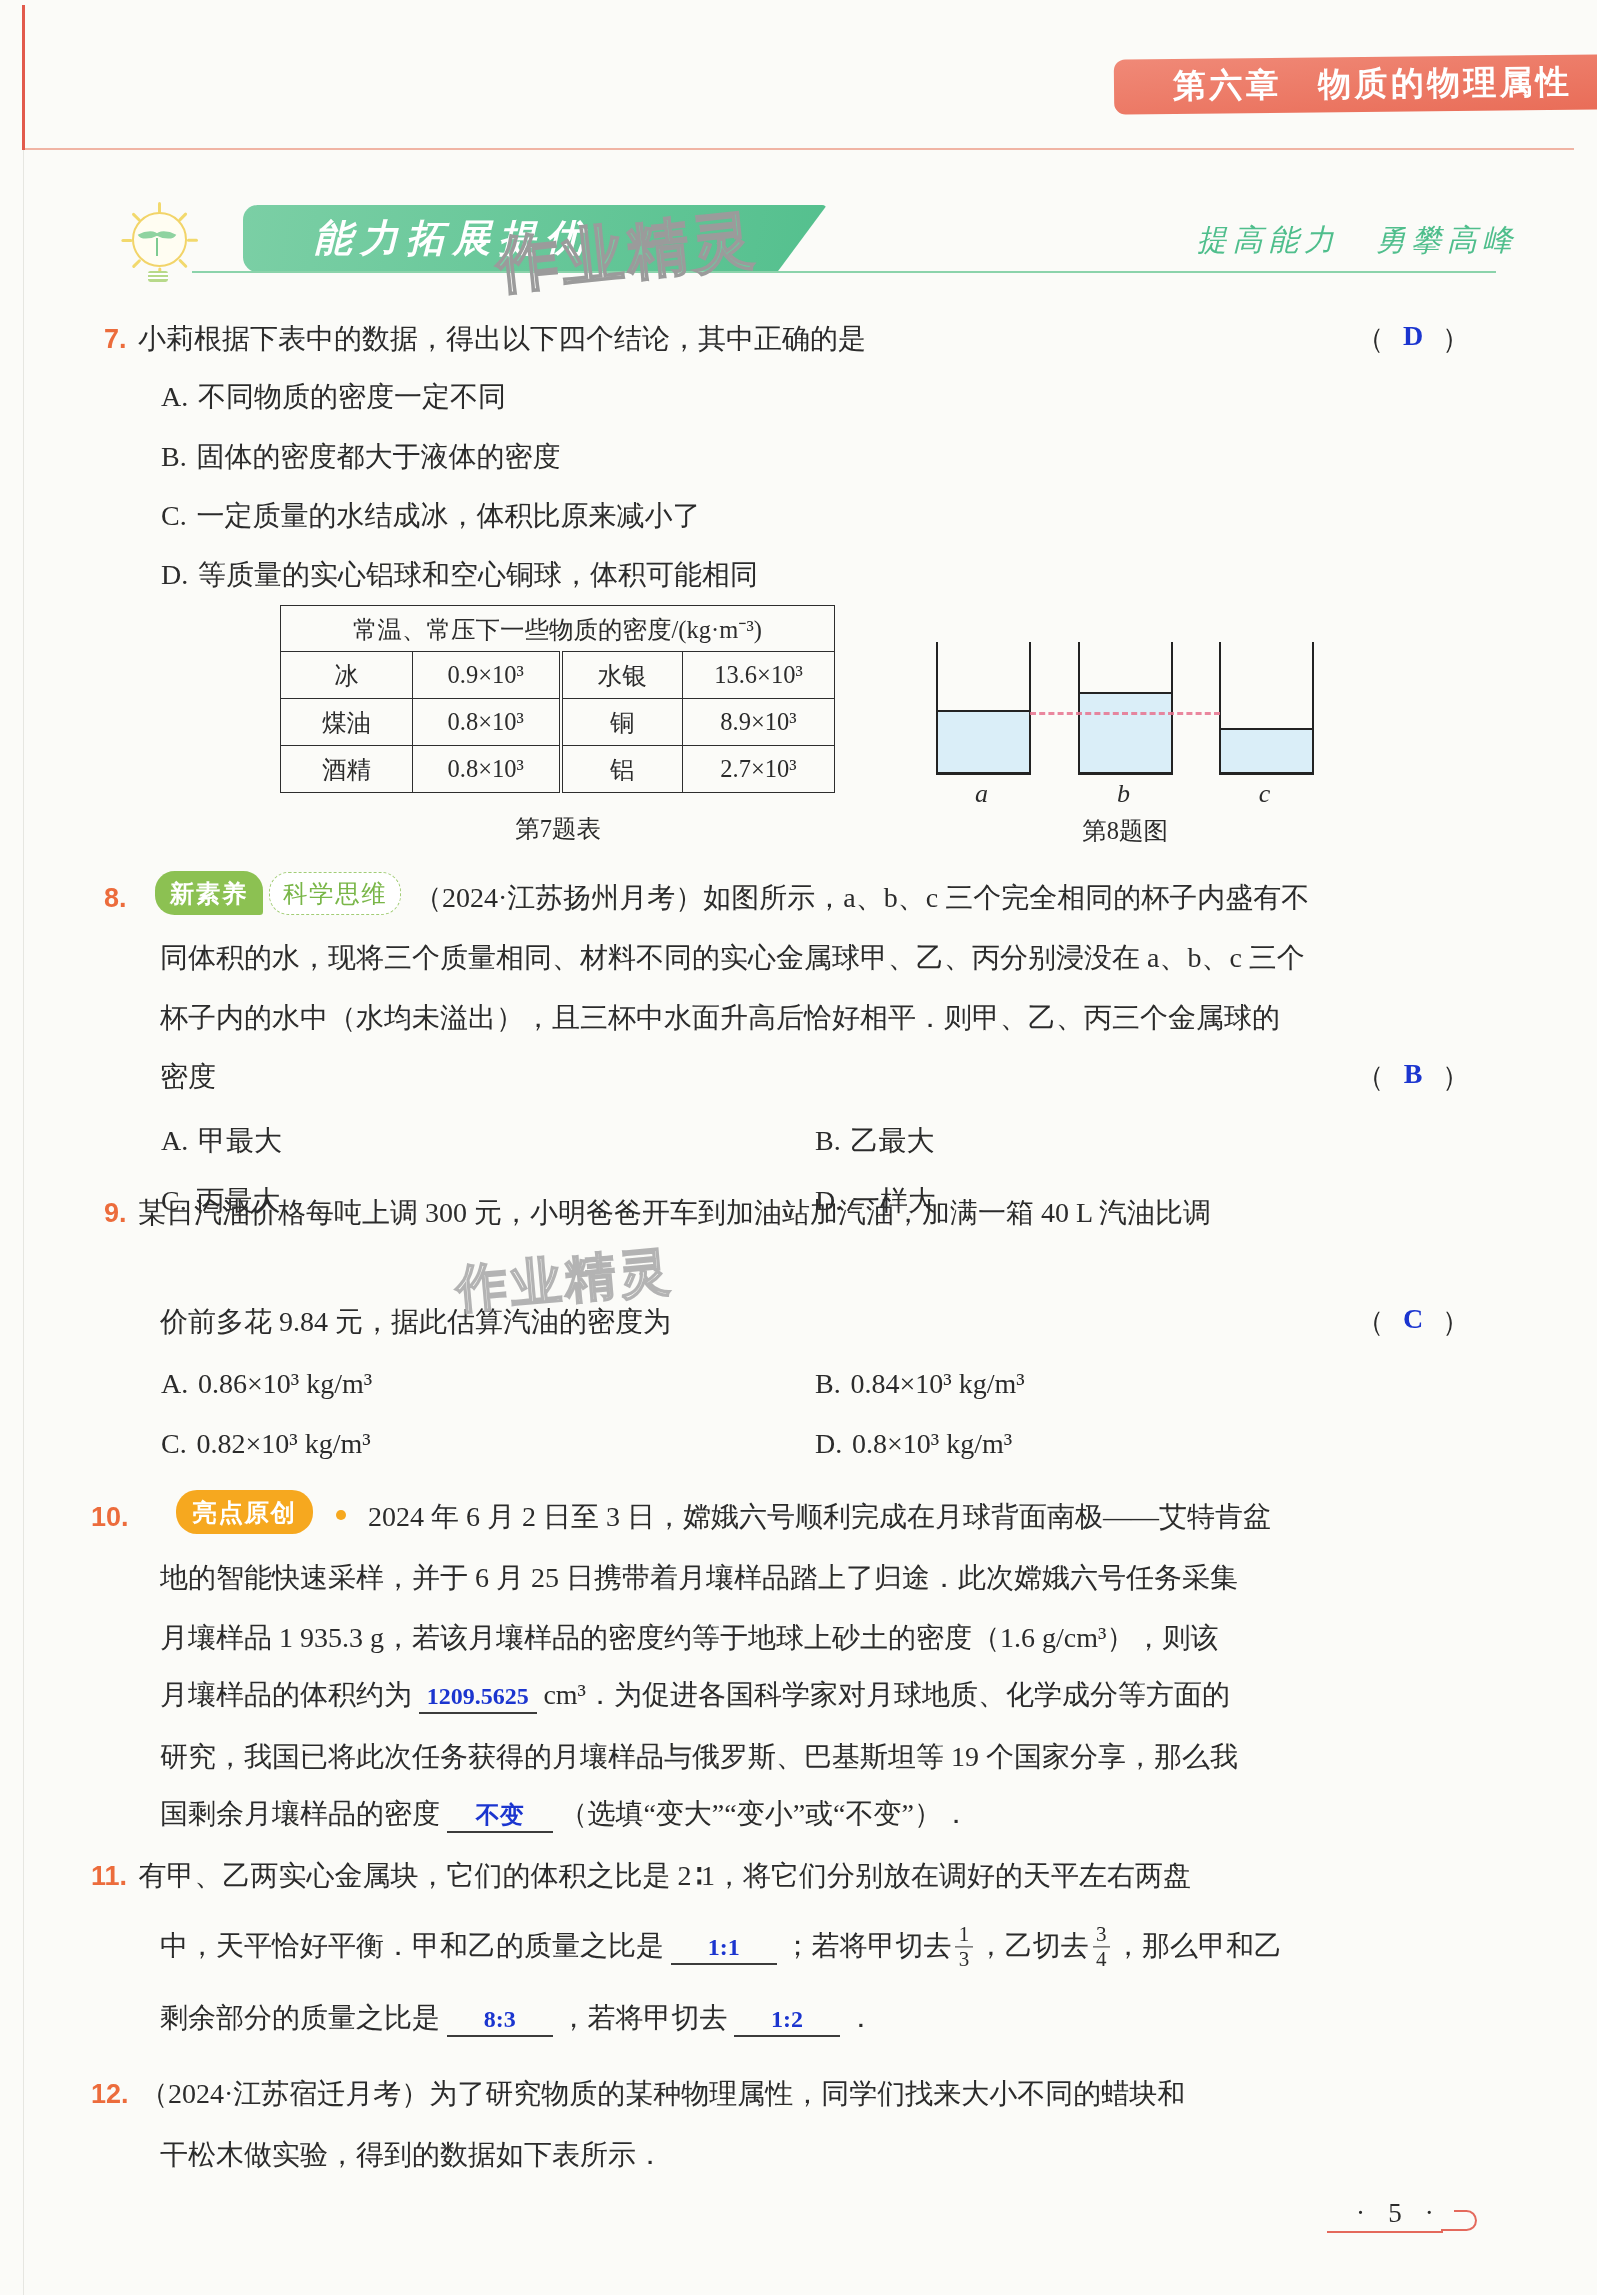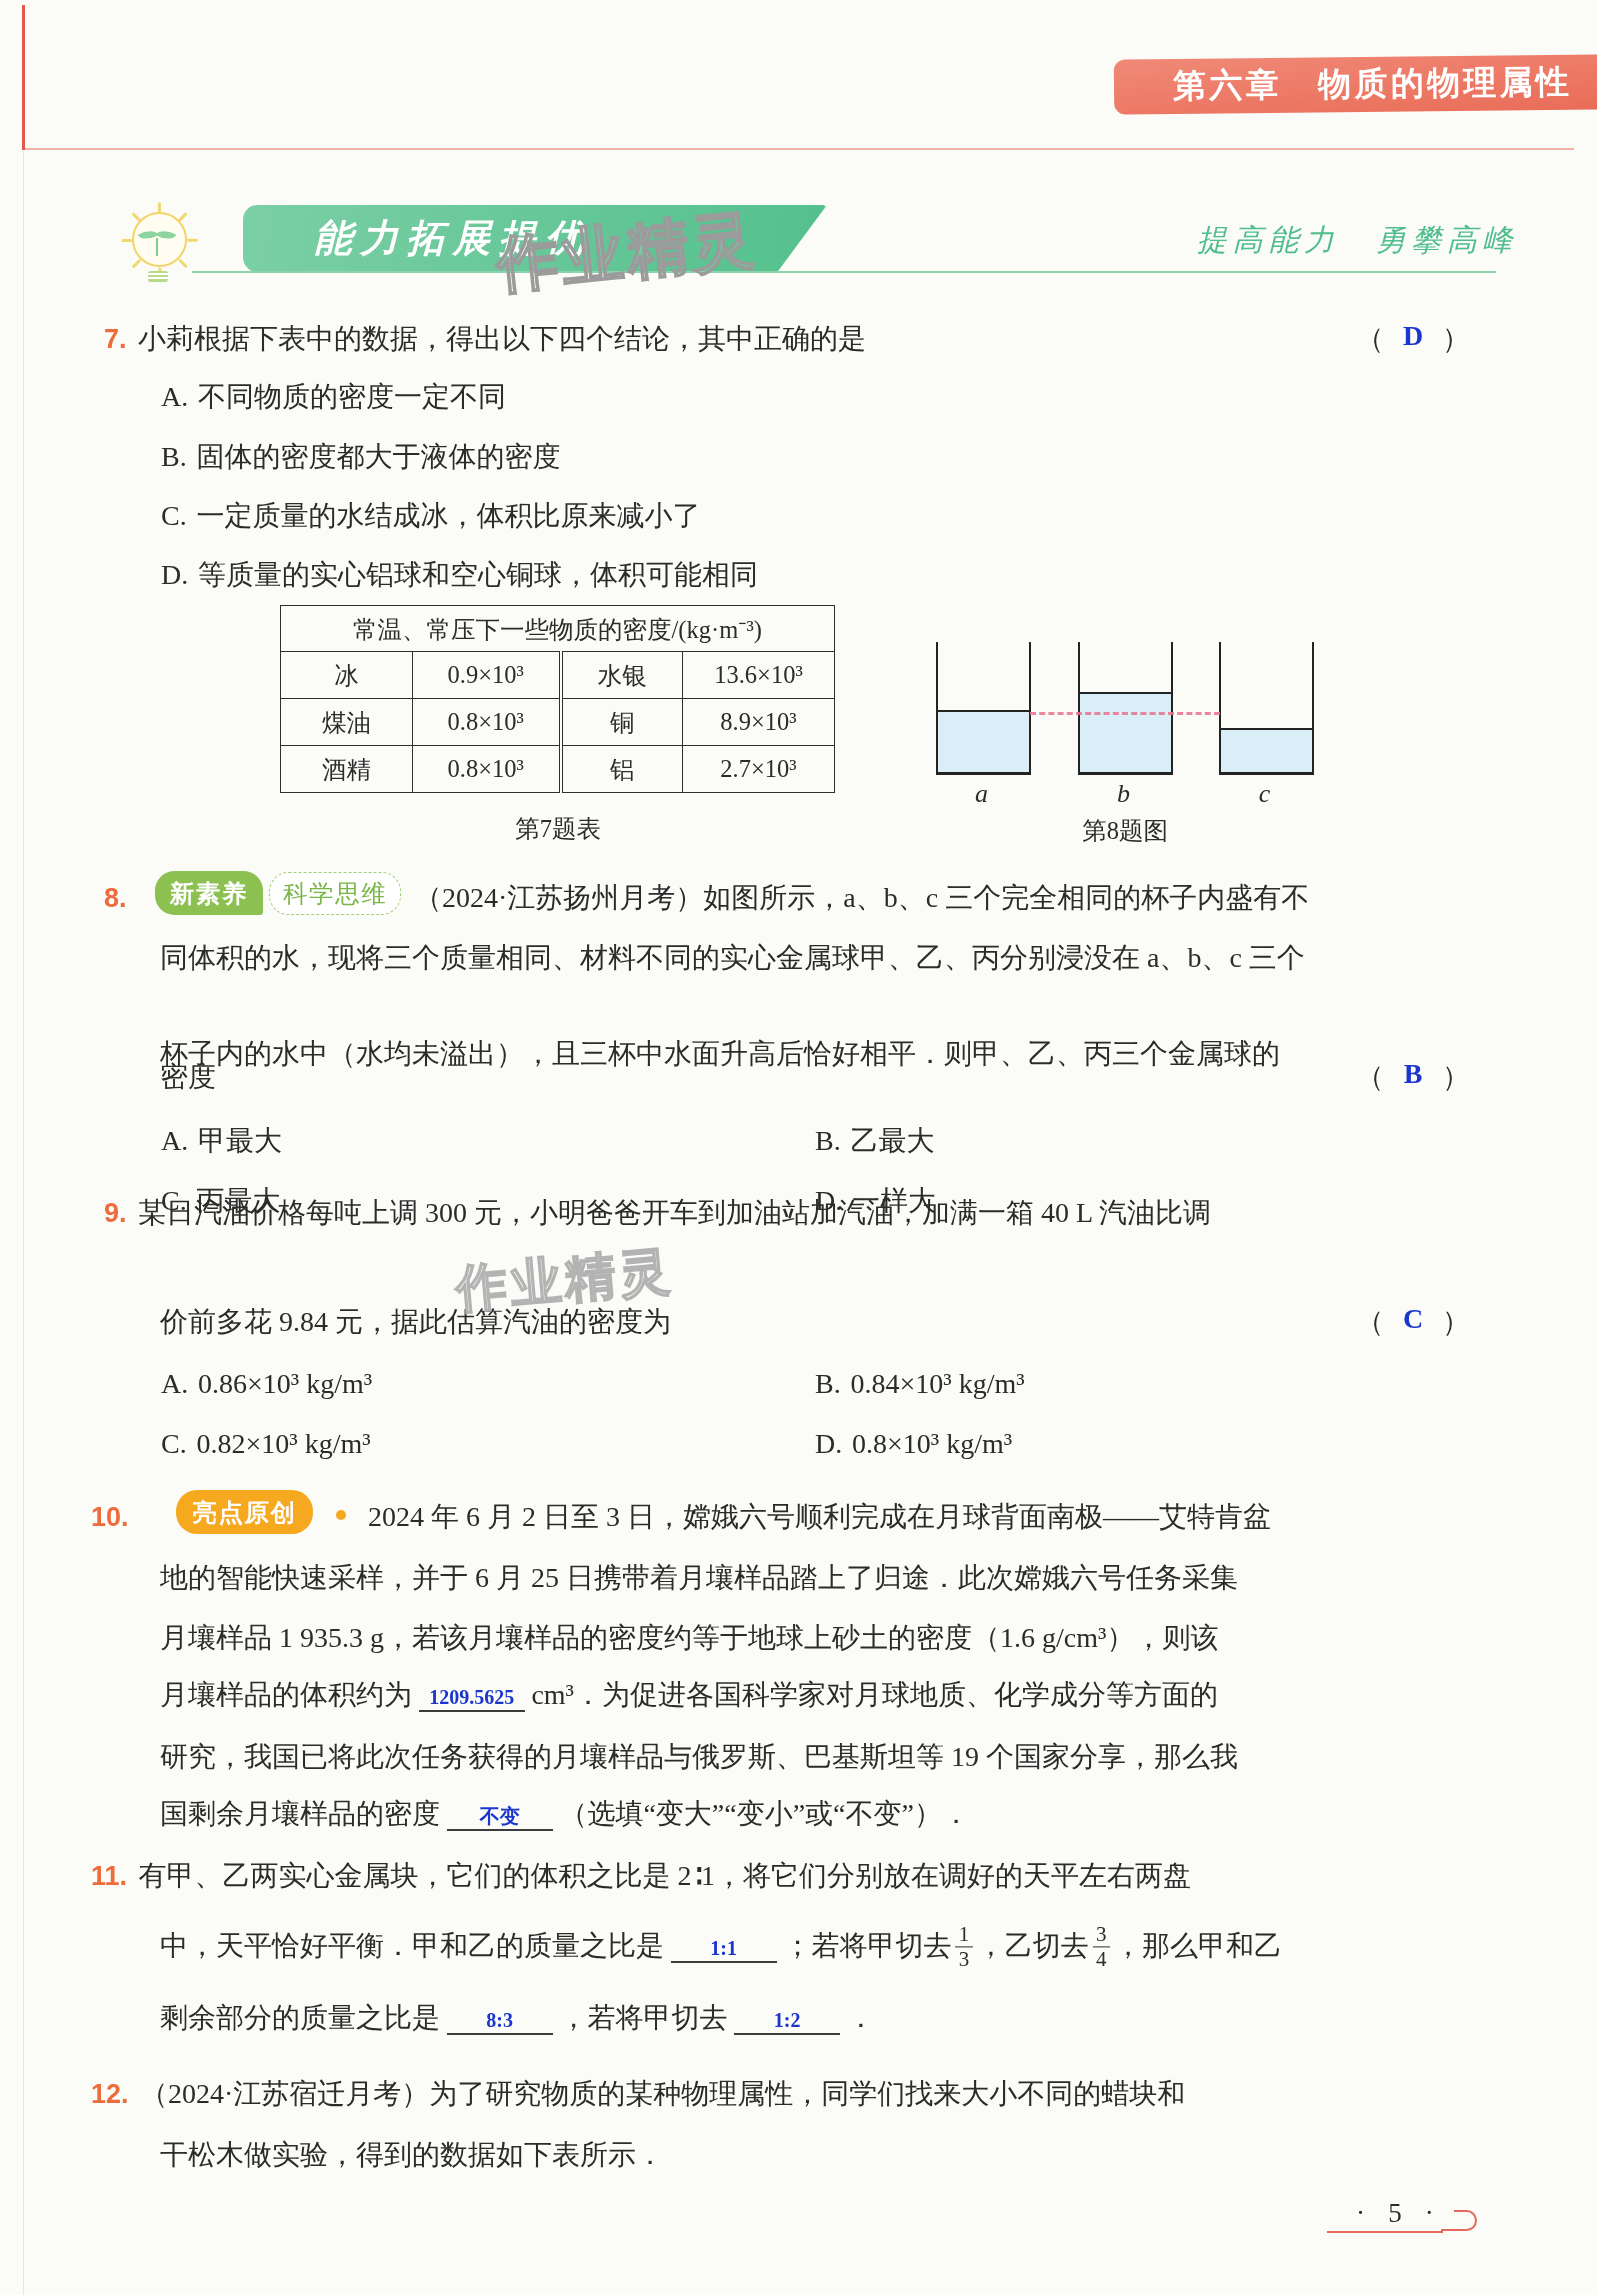--- a/index.html
+++ b/index.html
@@ -58,21 +58,21 @@
     color:rgba(255,255,255,0.12); -webkit-text-stroke:1.6px #9b9b9b;
     letter-spacing:3.3px; z-index:5; white-space:nowrap;
   }
   .wmark.top{left:496px; top:210px; font-size:62px; transform:rotate(-6deg);}
   .wmark.mid{left:456px; top:1246px; font-size:51px; transform:rotate(-5deg); -webkit-text-stroke:1.6px #b3b3b3;}
   
   .bracket{position:absolute; width:114px; display:flex; justify-content:space-between; font-size:28px;}
   .ansletter{color:#1b35cf; font-weight:bold; font-family:"Liberation Serif", serif;}
   .fill{
     display:inline-block; min-width:90px; text-align:center; color:#1b35cf; font-weight:bold;
-    border-bottom:2.4px solid #3c3c3c; padding:0 8.2px 2.4px; margin:0 6.5px; font-size:20px; line-height:1.1;
+    border-bottom:2.4px solid #3c3c3c; padding:0 8.2px 2.4px; margin:0 6.5px; font-size:24px; line-height:1.1;
   }
   
   .pill-green{
     position:absolute; background:#8cc152; color:#fff; font-weight:bold;
     font-family:"Liberation Sans", sans-serif; font-size:24.5px;
     padding:5.7px 14.7px; border-radius:19.6px 19.6px 3.3px 19.6px; letter-spacing:1.6px;
   }
   .pill-dashed{
     position:absolute; color:#79b648; border:1.6px dashed #a2cd76; background:#fff;
     font-size:24.5px; padding:4.1px 13px; border-radius:19.6px; letter-spacing:1.6px;
@@ -213,21 +213,21 @@
   <div class="blabel" style="left:1219px;">c</div>
   <div class="caption" style="left:1019px; top:814px; width:212px; text-align:center;">第8题图</div>
 
   <div class="line" style="left:104px; top:879px;">
     <span class="qnum">8.</span>
   </div>
   <div class="pill-green" style="left:155px; top:871px;">新素养</div>
   <div class="pill-dashed" style="left:269px; top:872px;">科学思维</div>
   <div class="line" style="left:414px; top:879px;">（2024·江苏扬州月考）如图所示，a、b、c 三个完全相同的杯子内盛有不</div>
   <div class="line" style="left:160px; top:939px;">同体积的水，现将三个质量相同、材料不同的实心金属球甲、乙、丙分别浸没在 a、b、c 三个</div>
-  <div class="line" style="left:160px; top:999px;margin-top:36px;">杯子内的水中（水均未溢出），且三杯中水面升高后恰好相平．则甲、乙、丙三个金属球的</div>
+  <div class="line" style="left:160px; top:999px;">杯子内的水中（水均未溢出），且三杯中水面升高后恰好相平．则甲、乙、丙三个金属球的</div>
   <div class="line" style="left:160px; top:1058px;">密度</div>
   <div class="bracket" style="left:1356px; top:1058px;">
     <span>（</span>
       <span class="ansletter">B</span>
       <span>）</span>
   </div>
   <div class="line" style="left:161px; top:1122px;">
     <span class="opt-label">A.</span><span>甲最大</span>
   </div>
   <div class="line" style="left:815px; top:1122px;">

